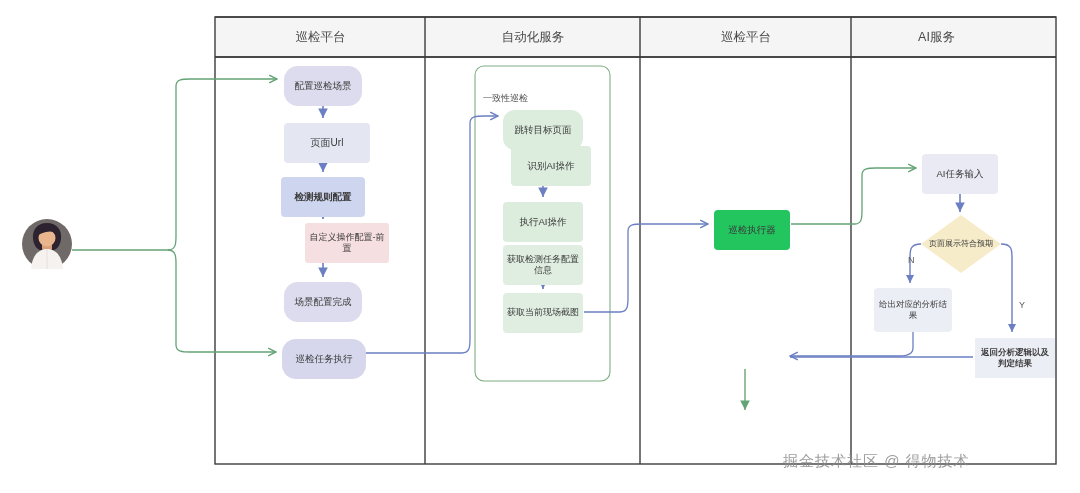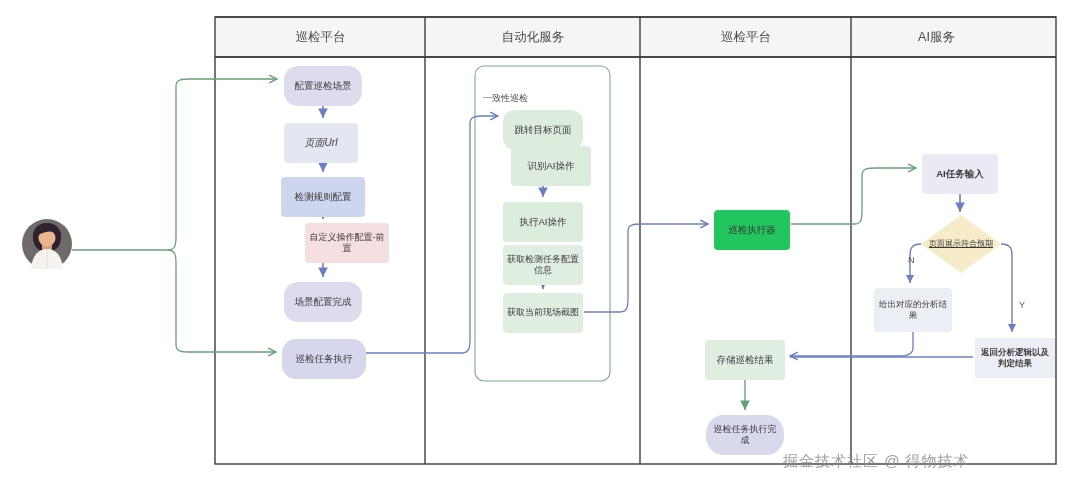--- a/index.html
+++ b/index.html
@@ -105,44 +105,42 @@
   </svg>
 
   <div class="lane-title" style="left:216px;top:18px;width:209px;height:38px;">巡检平台</div>
   <div class="lane-title" style="left:426px;top:18px;width:214px;height:38px;">自动化服务</div>
   <div class="lane-title" style="left:641px;top:18px;width:210px;height:38px;">巡检平台</div>
   <div class="lane-title" style="left:852px;top:18px;width:169px;height:38px;">AI服务</div>
 
   <div class="grp-label" style="left:483px;top:72px;margin-top:20px;">一致性巡检</div>
 
   <div class="node" style="left:284px;top:66px;width:78px;height:28px;background:#dcdcee;border-radius:14px;font-size:9.5px;">配置巡检场景</div>
-  <div class="node" style="left:284px;top:123px;width:74px;height:30px;background:#e4e6f2;border-radius:4px;font-size:10px;font-style:italic;">页面Url</div>
-  <div class="node" style="left:281px;top:177px;width:84px;height:31px;background:#ced5ee;border-radius:4px;font-size:9.5px;">检测规则配置</div>
+  <div class="node" style="left:284px;top:123px;width:86px;height:30px;background:#e4e6f2;border-radius:4px;font-size:10px;">页面Url</div>
+  <div class="node" style="left:281px;top:177px;width:84px;height:31px;background:#ced5ee;border-radius:4px;font-size:9.5px;font-weight:bold;">检测规则配置</div>
   <div class="node" style="left:281px;top:223px;width:84px;height:36px;background:#f6dfe0;border-radius:3px;font-size:9px;margin-left:24px;">自定义操作配置-前置</div>
   <div class="node" style="left:284px;top:282px;width:78px;height:28px;background:#dcdcee;border-radius:14px;font-size:9.5px;">场景配置完成</div>
   <div class="node" style="left:282px;top:339px;width:84px;height:40px;background:#d6d7ec;border-radius:14px;font-size:9.5px;">巡检任务执行</div>
 
   <div class="node" style="left:503px;top:101px;width:80px;height:28px;background:#dcecdd;border-radius:12px;font-size:9.5px;margin-top:9px;">跳转目标页面</div>
   <div class="node" style="left:503px;top:146px;width:80px;height:28px;background:#dcecdd;border-radius:4px;font-size:9.5px;margin-left:8px;">识别AI操作</div>
   <div class="node" style="left:503px;top:202px;width:80px;height:28px;background:#dcecdd;border-radius:4px;font-size:9.5px;">执行AI操作</div>
   <div class="node" style="left:503px;top:245px;width:80px;height:36px;background:#e0eee1;border-radius:4px;font-size:9px;">获取检测任务配置信息</div>
   <div class="node" style="left:503px;top:293px;width:80px;height:36px;background:#e0eee1;border-radius:4px;font-size:9px;">获取当前现场截图</div>
 
   <div class="node" style="left:714px;top:210px;width:76px;height:28px;background:#22c55e;border-radius:4px;font-size:9.5px;">巡检执行器</div>
-  <div class="node" style="left:705px;top:340px;width:80px;height:28px;background:#e0eee1;border-radius:4px;font-size:9.5px;">存储巡检结果</div>
-  <div class="node" style="left:706px;top:415px;width:78px;height:36px;background:#d9d9ee;border-radius:18px;font-size:9px;">巡检任务执行完成</div>
 
-  <div class="node" style="left:922px;top:154px;width:76px;height:28px;background:#e9eaf3;border-radius:4px;font-size:9.5px;font-weight:bold;">AI任务输入</div>
+  <div class="node" style="left:922px;top:154px;width:76px;height:28px;background:#e9eaf3;border-radius:4px;font-size:9.5px;">AI任务输入</div>
 
   <div style="position:absolute;left:921px;top:215px;width:80px;height:58px;">
     <div style="position:absolute;left:0;top:0;width:100%;height:100%;
                 background:#f6ecc9;clip-path:polygon(50% 0,100% 50%,50% 100%,0 50%);"></div>
     <div style="position:absolute;left:0;top:0;width:100%;height:100%;display:flex;
                 align-items:center;justify-content:center;text-align:center;
-                font-size:8px;line-height:1.3;color:#3a3a3a;text-decoration:underline;">页面展示符合预期</div>
+                font-size:8px;line-height:1.3;color:#3a3a3a;">页面展示符合预期</div>
   </div>
 
   <div class="node" style="left:874px;top:288px;width:78px;height:44px;background:#eceef5;border-radius:4px;font-size:8.5px;">给出对应的分析结果</div>
   <div class="node" style="left:975px;top:338px;width:80px;height:20px;background:#eceef5;border-radius:1px;font-size:8.5px;font-weight:bold;">返回分析逻辑以及判定结果</div>
 
   <div class="edge-lbl" style="left:908px;top:255px;">N</div>
   <div class="edge-lbl" style="left:1019px;top:300px;">Y</div>
 
   <div class="wm" style="left:783px;top:452px;text-align:right;">掘金技术社区 @ 得物技术</div>
 </div>

